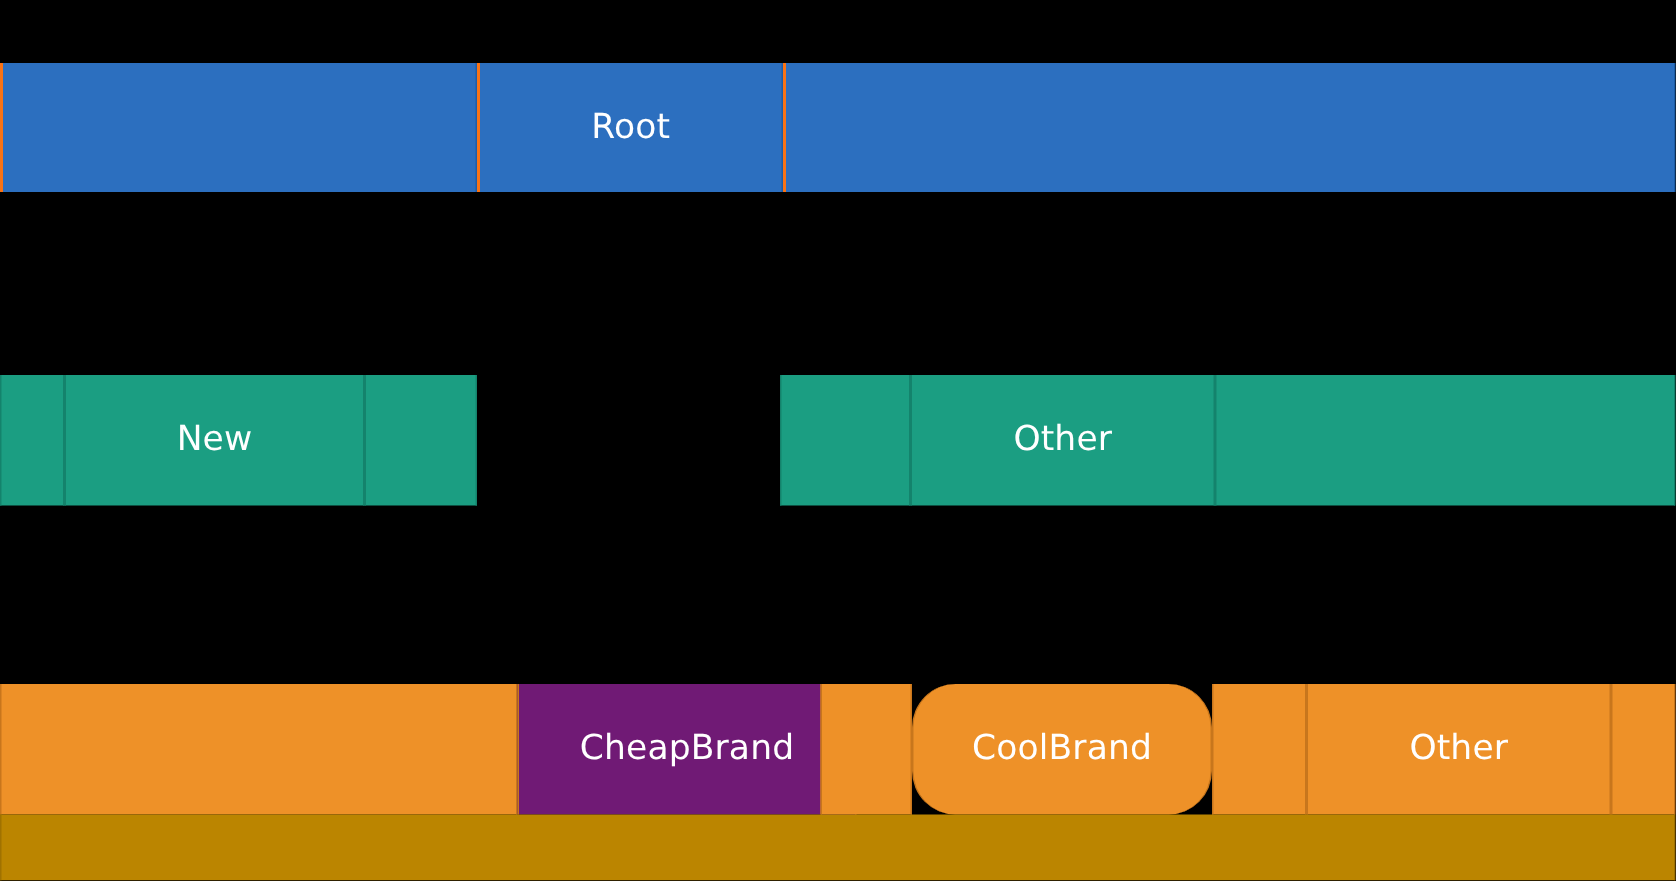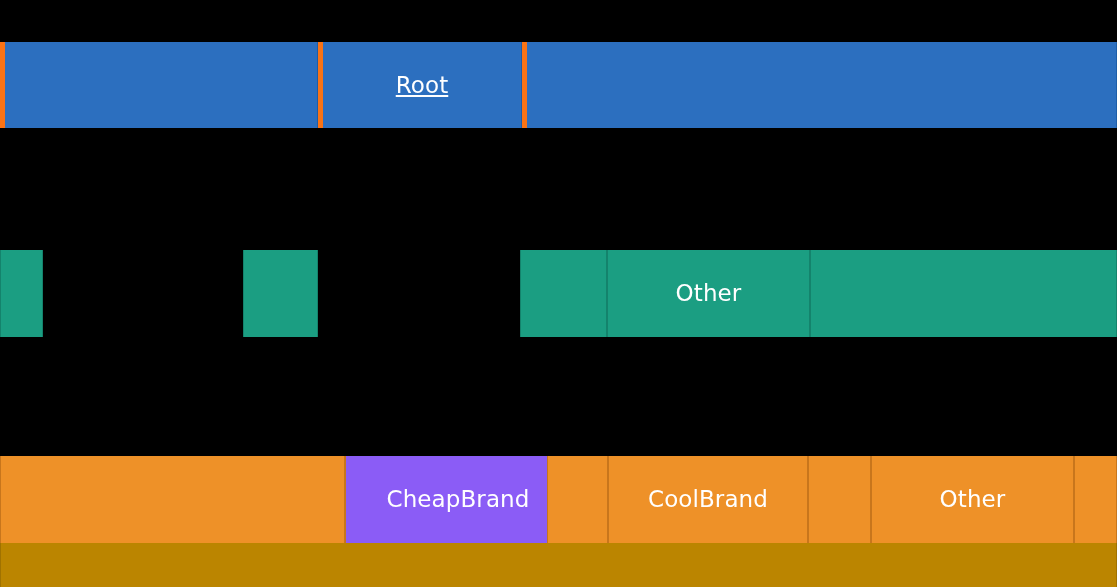--- a/index.html
+++ b/index.html
@@ -33,21 +33,21 @@
     display: flex;
     align-items: center;
     justify-content: center;
     overflow: hidden;
     color: #ffffff;
     font-size: 23px;
     line-height: 1;
     letter-spacing: 0.1px;
     white-space: nowrap;
   }
-  .node.lvl-root   { background: #2C6FBF; border-left: 5px solid #f97316; border-right: 1px solid #1c5da8; text-decoration: underline; }
+  .node.lvl-root   { background: #2C6FBF; border-left: 2px solid #f97316; border-right: 1px solid #1c5da8; }
   .node.lvl-cat    { background: #1B9E82; border-left: 1px solid #14836c; border-right: 1px solid #14836c; }
   .node.lvl-brand  { background: #EE9128; border-left: 1px solid #c8761c; border-right: 1px solid #c8761c; }
   .node.lvl-leaf   { background: #BB8500; border-left: 1px solid #a07200; border-right: 1px solid #a07200; }
   .node-label {
     pointer-events: none;
   }
 </style>
 </head>
 <body>
 
@@ -60,44 +60,47 @@
         <span class="node-label">Root</span>
       </div>
       <div class="node lvl-root" style="left: 522px; width: 595px; background: rgb(44, 111, 191);">
         <span class="node-label"></span>
       </div>
     </div>
     <div class="level" style="top: 250px; height: 87px;">
       <div class="node lvl-cat" style="left: 0px; width: 43px; background: rgb(27, 158, 130);">
         <span class="node-label"></span>
       </div>
+      <div class="node lvl-cat" style="left: 43px; width: 200px; background: rgb(27, 158, 130);">
+        <span class="node-label">New</span>
+      </div>
       <div class="node lvl-cat" style="left: 243px; width: 75px; background: rgb(27, 158, 130);">
         <span class="node-label"></span>
       </div>
       <div class="node lvl-cat" style="left: 520px; width: 87px; background: rgb(27, 158, 130);">
         <span class="node-label"></span>
       </div>
       <div class="node lvl-cat" style="left: 607px; width: 203px; background: rgb(27, 158, 130);">
         <span class="node-label">Other</span>
       </div>
       <div class="node lvl-cat" style="left: 810px; width: 307px; background: rgb(27, 158, 130);">
         <span class="node-label"></span>
       </div>
     </div>
     <div class="level" style="top: 456px; height: 87px;">
       <div class="node lvl-brand" style="left: 0px; width: 345px; background: rgb(238, 145, 40);">
         <span class="node-label"></span>
       </div>
-      <div class="node lvl-brand" style="left: 345px; width: 226px; background: #8b5cf6;">
+      <div class="node lvl-brand" style="left: 345px; width: 226px; background: #701a75;">
         <span class="node-label">CheapBrand</span>
       </div>
       <div class="node lvl-brand" style="left: 547px; width: 61px; background: rgb(238, 145, 40);">
         <span class="node-label"></span>
       </div>
-      <div class="node lvl-brand" style="left: 608px; width: 200px; background: rgb(238, 145, 40);">
+      <div class="node lvl-brand" style="left: 608px; width: 200px; background: rgb(238, 145, 40); border-radius: 29px;">
         <span class="node-label">CoolBrand</span>
       </div>
       <div class="node lvl-brand" style="left: 808px; width: 63px; background: rgb(238, 145, 40);">
         <span class="node-label"></span>
       </div>
       <div class="node lvl-brand" style="left: 871px; width: 203px; background: rgb(238, 145, 40);">
         <span class="node-label">Other</span>
       </div>
       <div class="node lvl-brand" style="left: 1074px; width: 43px; background: rgb(238, 145, 40);">
         <span class="node-label"></span>

